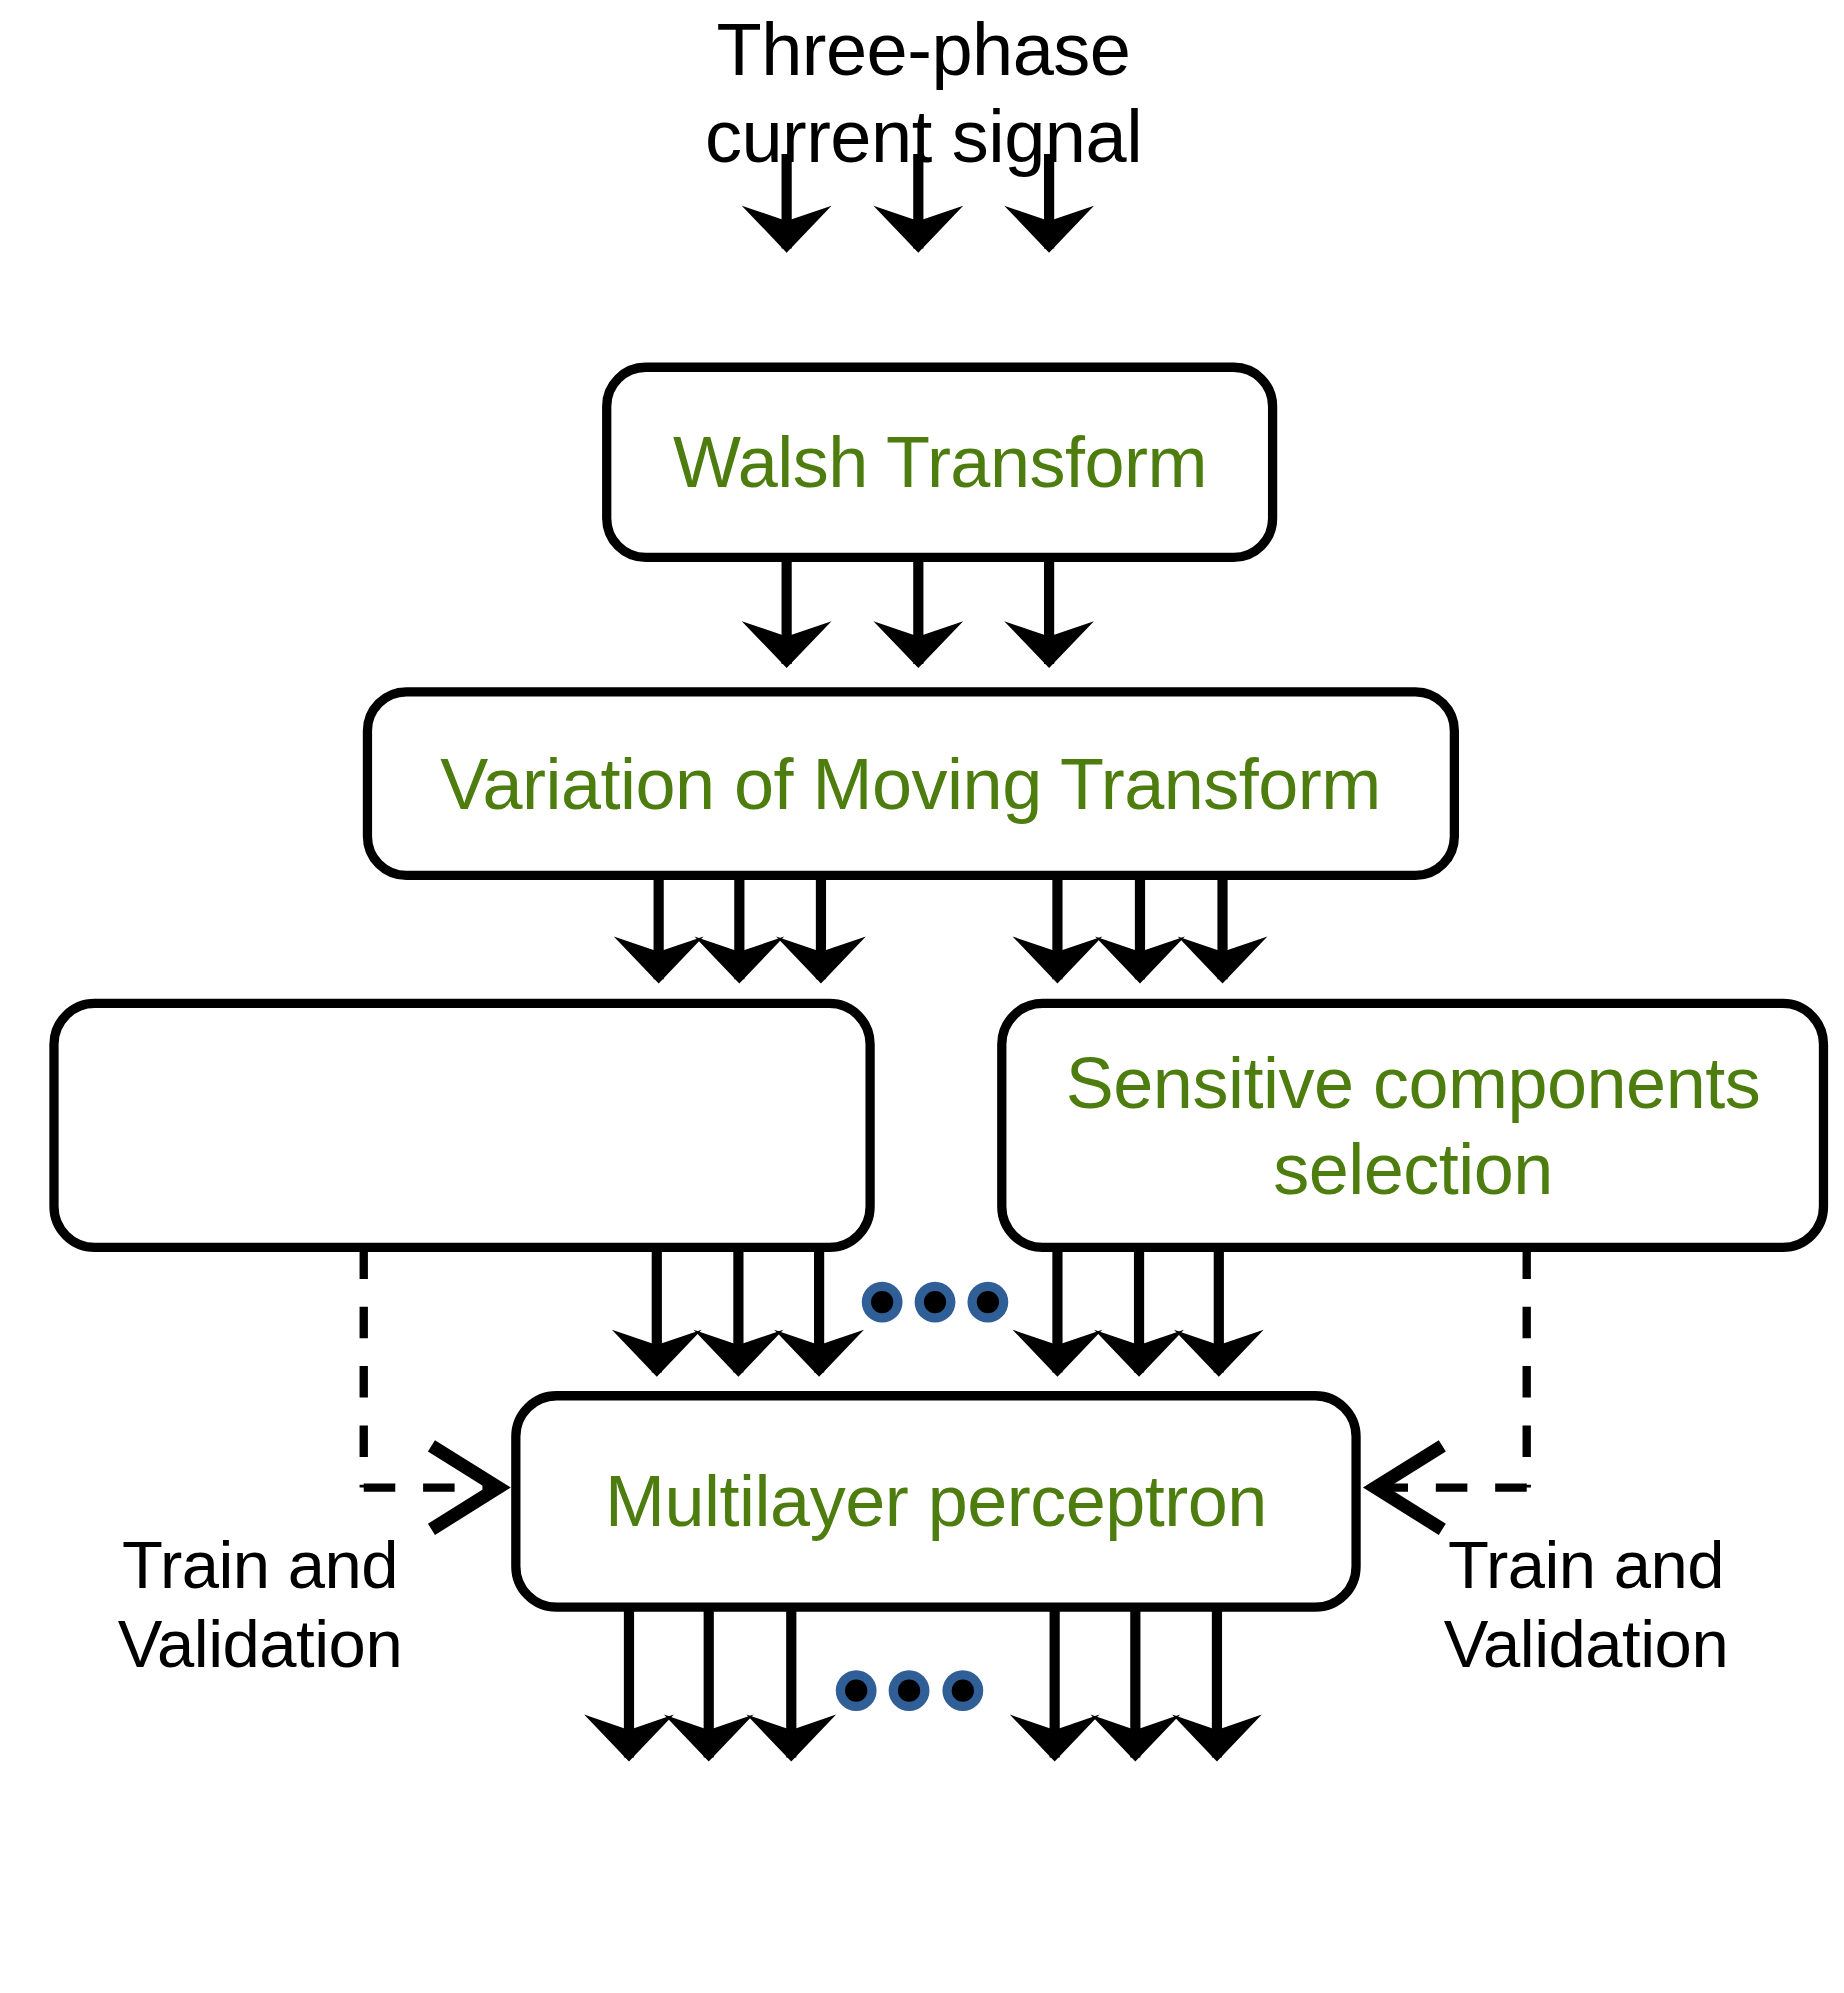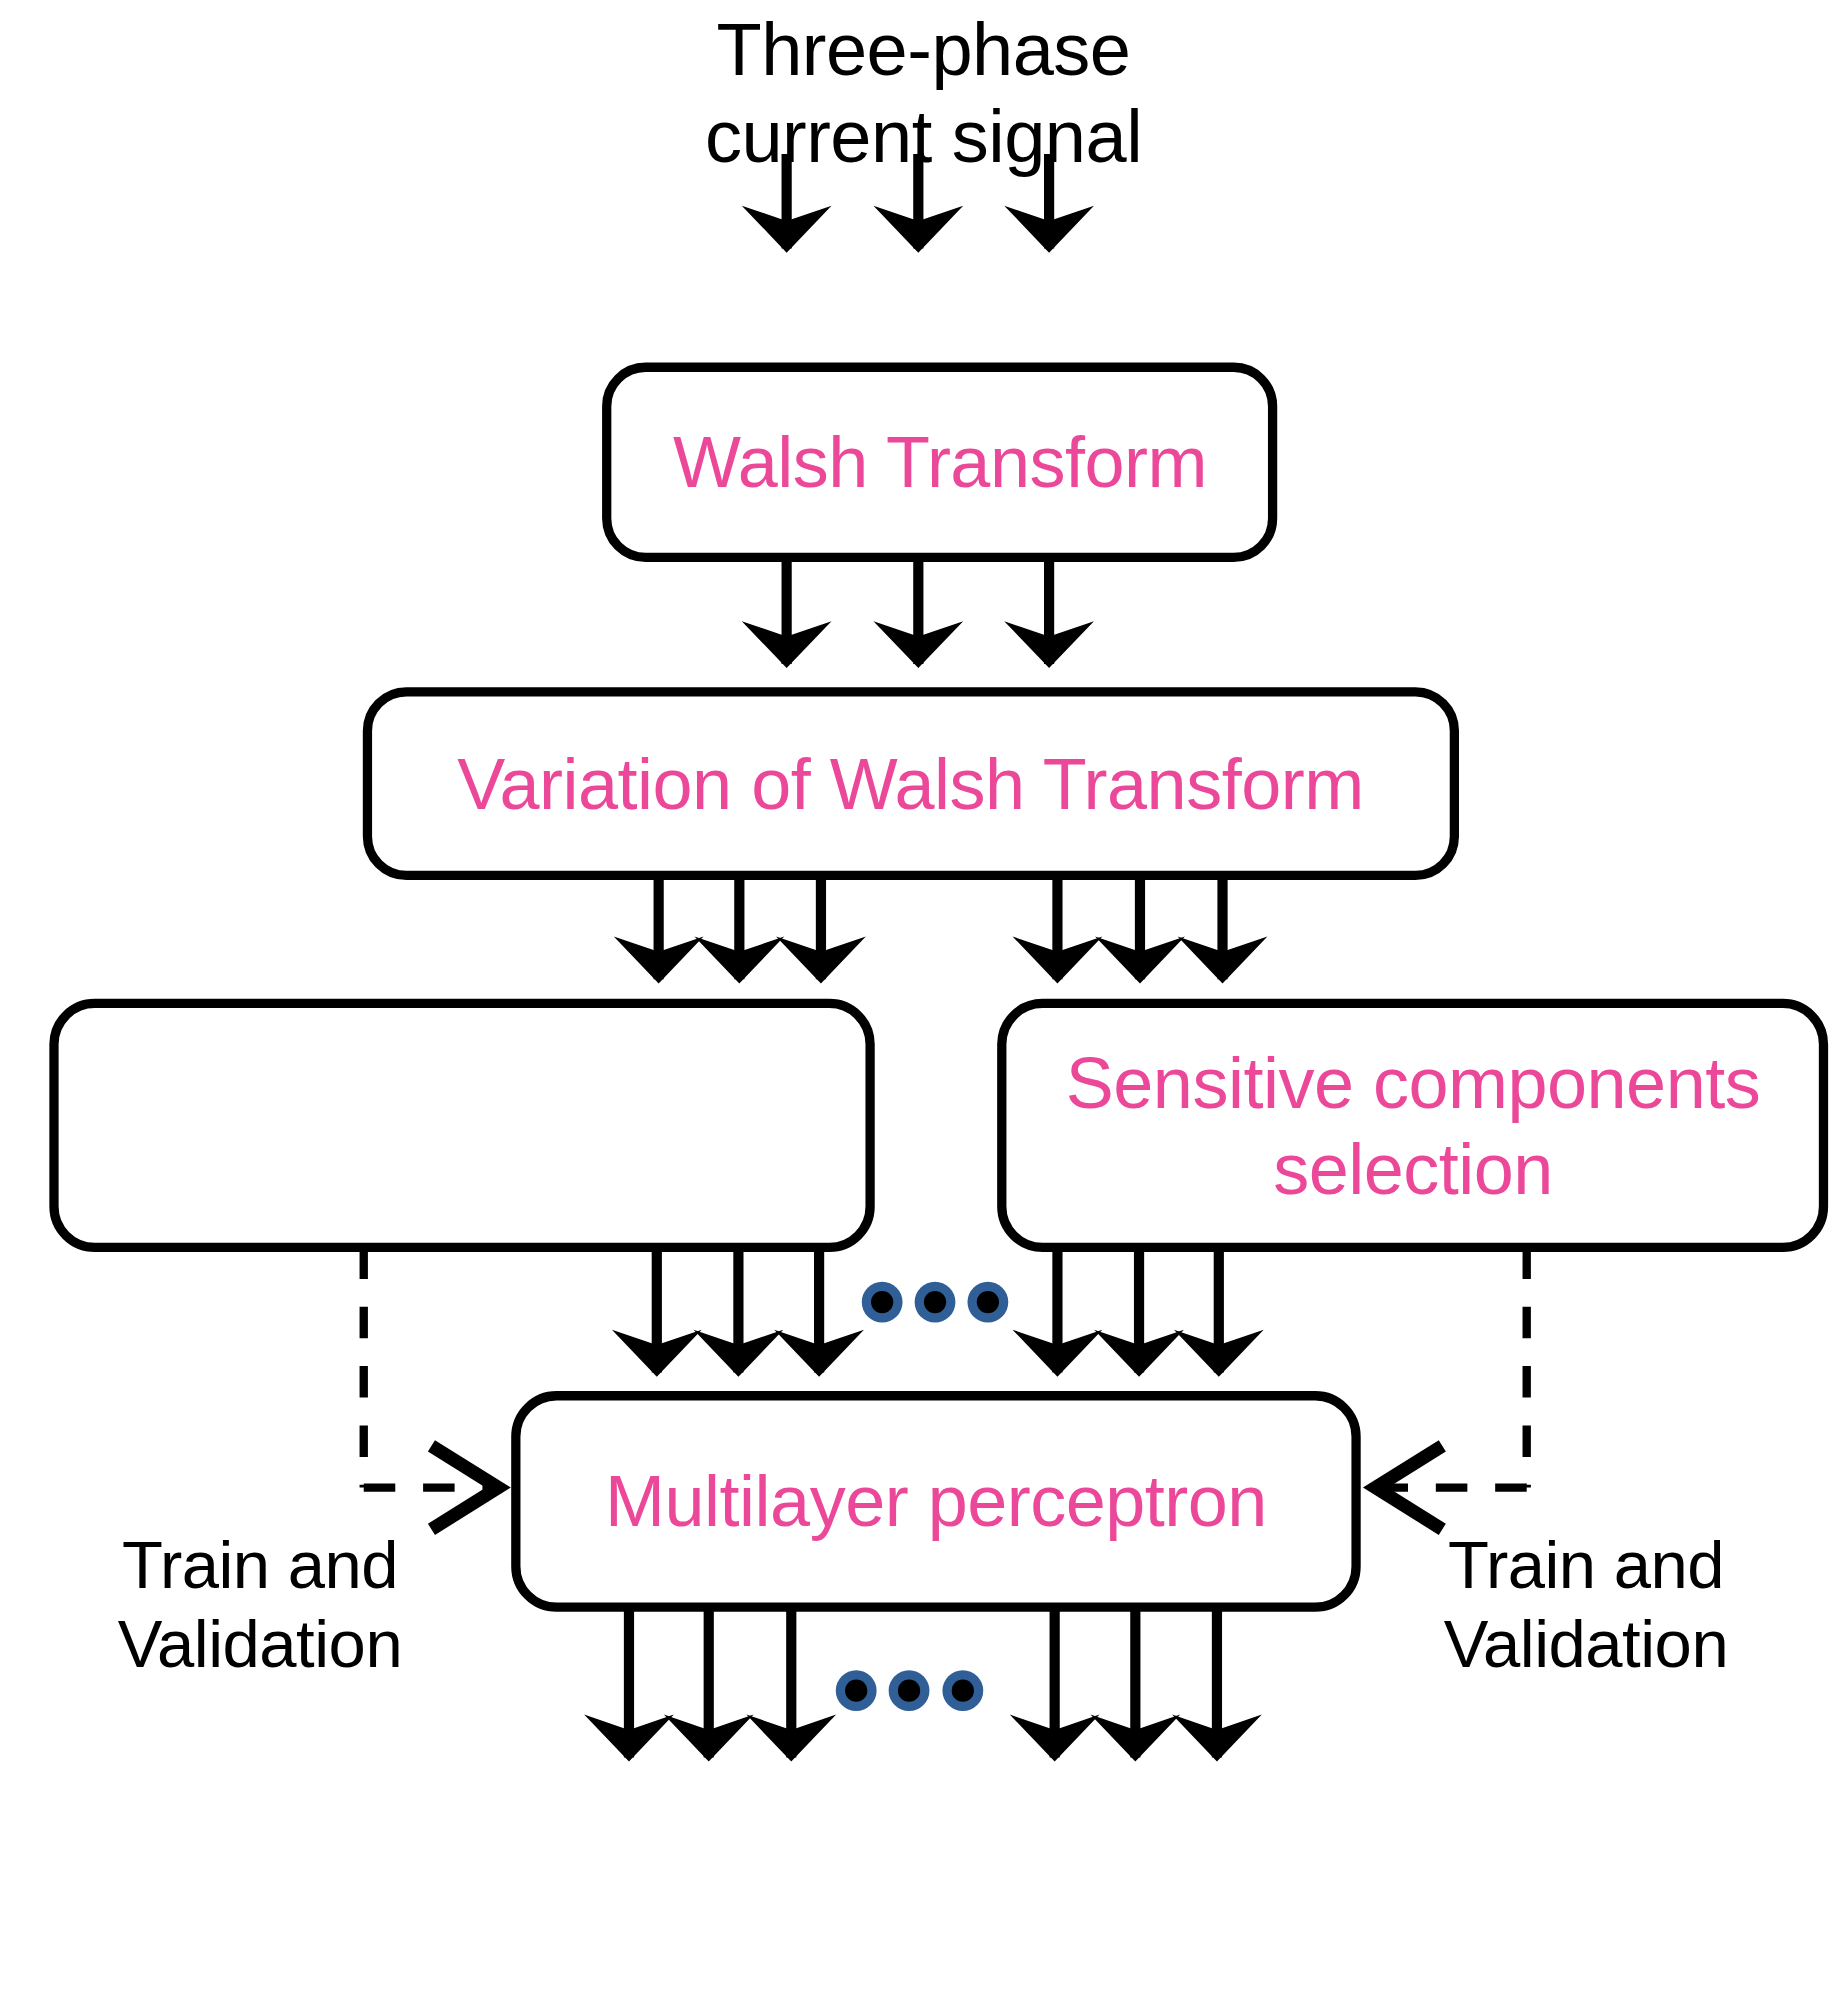--- a/index.html
+++ b/index.html
@@ -32,21 +32,21 @@
   }
   .boxlabel{
     position:absolute;
     display:flex;
     align-items:center;
     justify-content:center;
     text-align:center;
     line-height:1.20;
     white-space:pre-line;
     letter-spacing:-0.5px;
-    color:#ec4899;
+    color:#4d7c0f;
   }
   .f-title{ font-size:74px; }
   .f-box{ font-size:72px; }
   .f-small{ font-size:67px; }
 </style>
 </head>
 <body>
 
 <div id="stage">
 
@@ -150,21 +150,21 @@
       <circle cx="1038" cy="1823" r="12" fill="#000000"></circle>
     </g>
 
   </svg>
 
   <div class="txt f-title" style="left:455px; top:5.6px; width:937px;">Three-phase
 current signal</div>
 
   <div class="boxlabel f-box" style="left:607px; top:367px; width:666px; height:190px;">Walsh Transform</div>
 
-  <div class="boxlabel f-box" style="left:367px; top:692px; width:1087px; height:184px;">Variation of Walsh Transform</div>
+  <div class="boxlabel f-box" style="left:367px; top:692px; width:1087px; height:184px;">Variation of Moving Transform</div>
 
 
   <div class="boxlabel f-box" style="left:516px; top:1396px; width:840px; height:211px;">Multilayer perceptron</div>
 
   <div class="boxlabel f-box" style="left:1002px; top:1004px; width:822px; height:244px;">Sensitive components
 selection</div>
 
   <div class="txt f-small" style="left:56px; top:1525px; width:408px;">Train and
 Validation</div>
 

